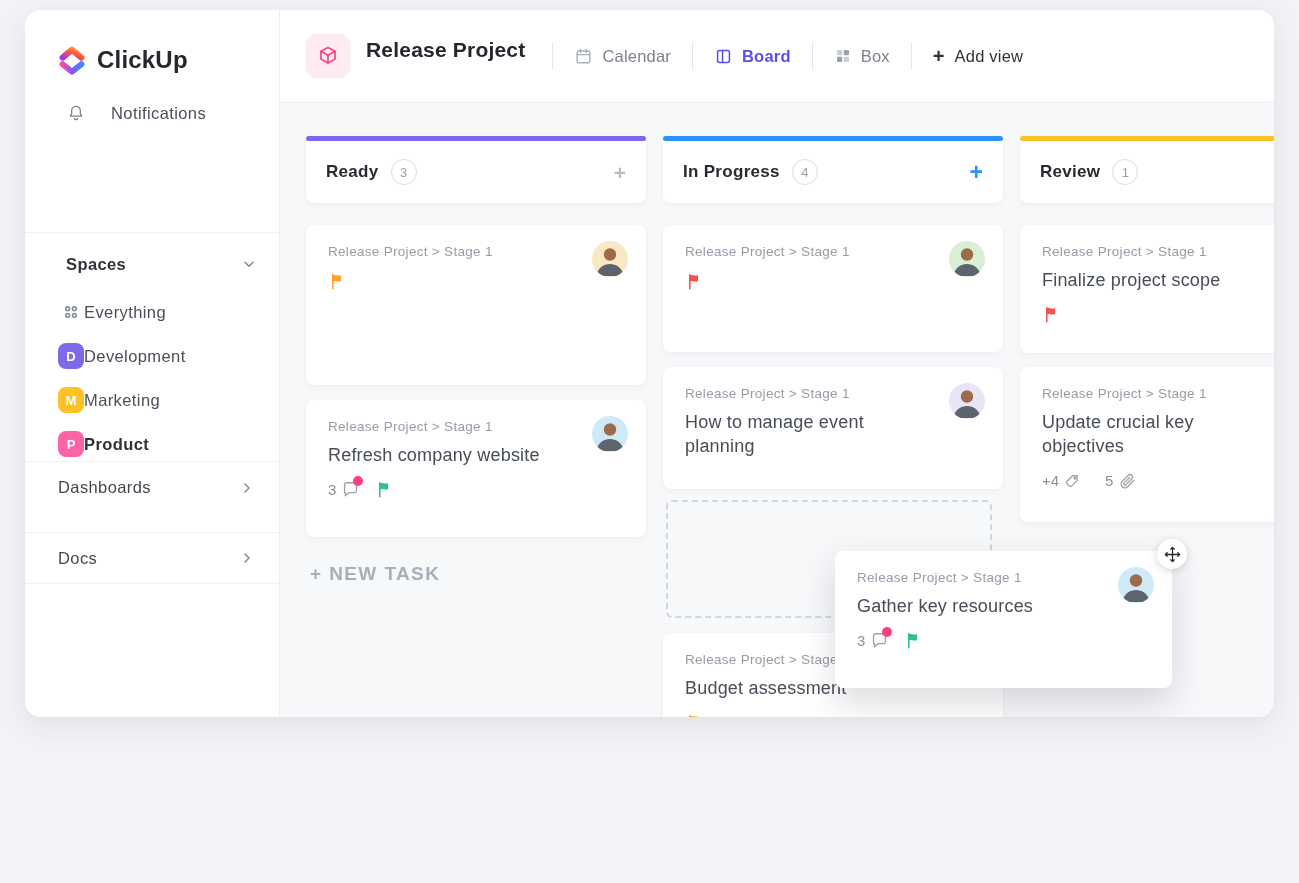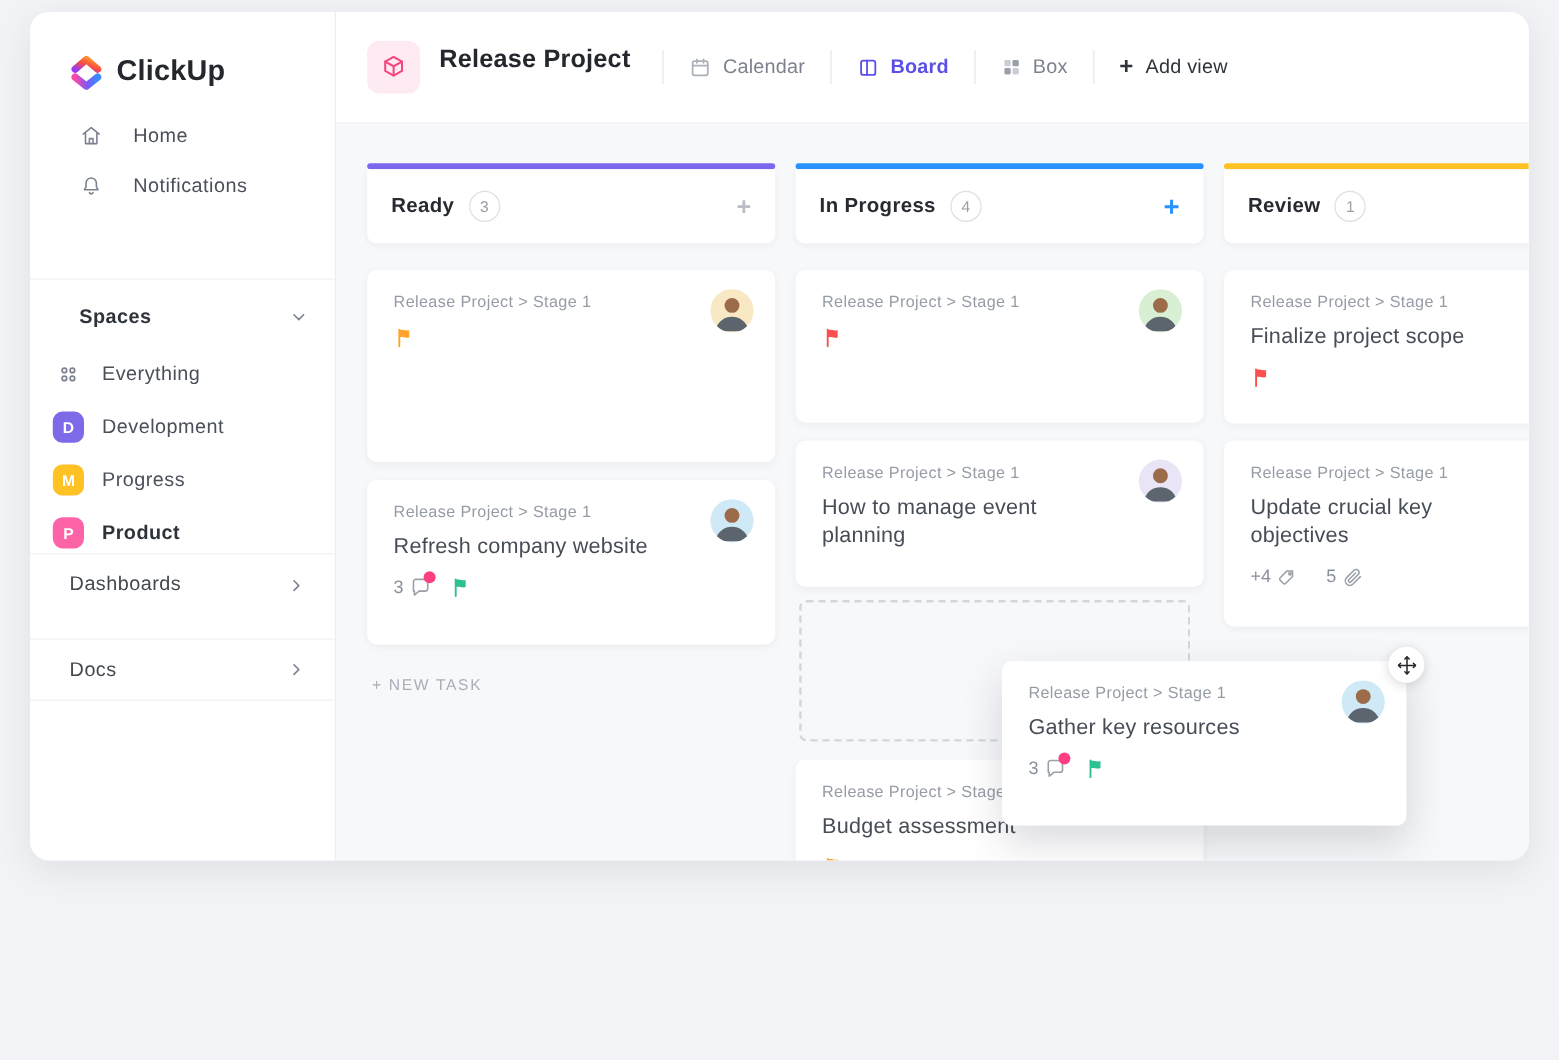--- a/index.html
+++ b/index.html
@@ -24,21 +24,21 @@
   }
   .logo { position:absolute; left:31px; top:32px; display:flex; align-items:center; gap:9px; }
   .logo-word { font-size:24px; font-weight:800; color:#24272d; letter-spacing:.2px; }
   .nav { position:absolute; left:0; top:82px; width:100%; }
   .nav-row { height:42px; display:flex; align-items:center; padding-left:41px; gap:25px; cursor:pointer; }
   .nav-row .lbl { font-size:16.5px; color:#4a505a; letter-spacing:.4px; }
   .sdiv { position:absolute; left:0; width:100%; height:1px; background:#eef0f3; }
   .spaces-head { position:absolute; left:41px; right:22px; top:237px; height:34px; display:flex; align-items:center; justify-content:space-between; cursor:pointer; }
   .spaces-head .lbl { font-size:16.5px; font-weight:700; color:#2e333a; letter-spacing:.4px; }
   .space-items { position:absolute; left:0; top:280px; width:100%; }
-  .space-row { height:44px; display:flex; align-items:center; padding-left:19px; gap:15px; cursor:pointer; }
+  .space-row { height:44px; display:flex; align-items:center; padding-left:33px; gap:0; cursor:pointer; }
   .space-row .lbl { font-size:16.5px; color:#4a505a; letter-spacing:.4px; }
   .space-row .lbl.bold { font-weight:700; color:#2e333a; }
   .badge {
     width:26px; height:26px; border-radius:8px; display:flex; align-items:center; justify-content:center;
     color:#fff; font-size:13px; font-weight:700;
   }
   .badge.d { background:#7d6ae8; } .badge.m { background:#ffc224; } .badge.p { background:#fd64a7; }
   .side-sec { position:absolute; left:0; width:100%; height:52px; border-top:1px solid #eef0f3; display:flex; align-items:center; justify-content:space-between; padding:0 24px 0 33px; cursor:pointer; }
   .side-sec .lbl { font-size:16.5px; color:#43484f; letter-spacing:.4px; }
   .user { position:absolute; left:33px; top:769px; display:flex; align-items:center; }
@@ -101,21 +101,21 @@
   }
   .av-yellow { background:#f8e9c4; } .av-blue { background:#cfe9f7; }
   .av-green  { background:#d9efd4; } .av-lavender { background:#e9e5f6; }
   .cfoot { margin-top:13px; display:flex; align-items:center; gap:15px; }
   .cfoot .cnt { font-size:15px; color:#8a909b; }
   .chip { display:flex; align-items:center; gap:5px; }
   .bubble-wrap { position:relative; display:inline-flex; }
   .bubble-wrap .dot { position:absolute; right:-3px; top:-4px; width:10px; height:10px; border-radius:50%; background:#fd3e84; }
   .flag { display:inline-flex; }
   .flag.orange { color:#ffa32e; } .flag.red { color:#fb4f4f; } .flag.green { color:#2cc092; }
-  .new-task { position:absolute; left:4px; font-size:13px; font-weight:400; letter-spacing:1.4px; color:#a9aeb8; cursor:pointer; }
+  .new-task { position:absolute; left:4px; font-size:19px; font-weight:700; letter-spacing:1.4px; color:#a9aeb8; cursor:pointer; }
   .nt-ready { top:427px; } .nt-ip { top:661px; }
   .placeholder {
     position:absolute; left:386px; top:397px; width:326px; height:118px;
     border:2px dashed #d3d6db; border-radius:6px;
   }
   .drag-card {
     position:absolute; left:555px; top:448px; width:337px; height:137px;
     background:#fff; border-radius:8px; padding:19px 22px;
     box-shadow:0 14px 34px rgba(35,40,60,.17); z-index:60; cursor:grabbing;
   }
@@ -158,30 +158,20 @@
           <path d="M7 22.5 L17 30.5 L27 22.5" stroke="url(#lg-bot)" stroke-width="6.4" fill="none" stroke-linecap="round" stroke-linejoin="round"></path>
         </svg>
       </span>
       <span class="logo-word">ClickUp</span>
     </div>
 
     <nav class="nav">
       <div class="nav-row">
         <span class="icon">
           <svg width="20" height="20" viewBox="0 0 24 24" fill="none" stroke="#7b8290" stroke-width="1.6" stroke-linecap="round" stroke-linejoin="round">
-            <path d="M4 10.5 12 4l8 6.5"></path>
-              <path d="M6.3 9.3V20h11.4V9.3"></path>
-              <path d="M10.2 20v-5h3.6v5"></path>
-          </svg>
-        </span>
-        <span class="lbl">Home</span>
-      </div>
-      <div class="nav-row">
-        <span class="icon">
-          <svg width="20" height="20" viewBox="0 0 24 24" fill="none" stroke="#7b8290" stroke-width="1.6" stroke-linecap="round" stroke-linejoin="round">
             <path d="M12 4a5.2 5.2 0 0 1 5.2 5.2v3.6l1.6 2.9H5.2l1.6-2.9V9.2A5.2 5.2 0 0 1 12 4z"></path>
             <path d="M10.2 18.6a1.9 1.9 0 0 0 3.6 0"></path>
           </svg>
         </span>
         <span class="lbl">Notifications</span>
       </div>
     </nav>
 
     <div class="sdiv" style="top:222px"></div>
 
@@ -205,21 +195,21 @@
           </svg>
         </span>
         <span class="lbl">Everything</span>
       </div>
       <div class="space-row">
         <span class="badge d">D</span>
         <span class="lbl">Development</span>
       </div>
       <div class="space-row">
         <span class="badge m">M</span>
-        <span class="lbl">Progress</span>
+        <span class="lbl">Marketing</span>
       </div>
       <div class="space-row">
         <span class="badge p">P</span>
         <span class="lbl bold">Product</span>
       </div>
     </div>
 
     <div class="side-sec" style="top:451px">
       <span class="lbl">Dashboards</span>
       <span class="icon">

